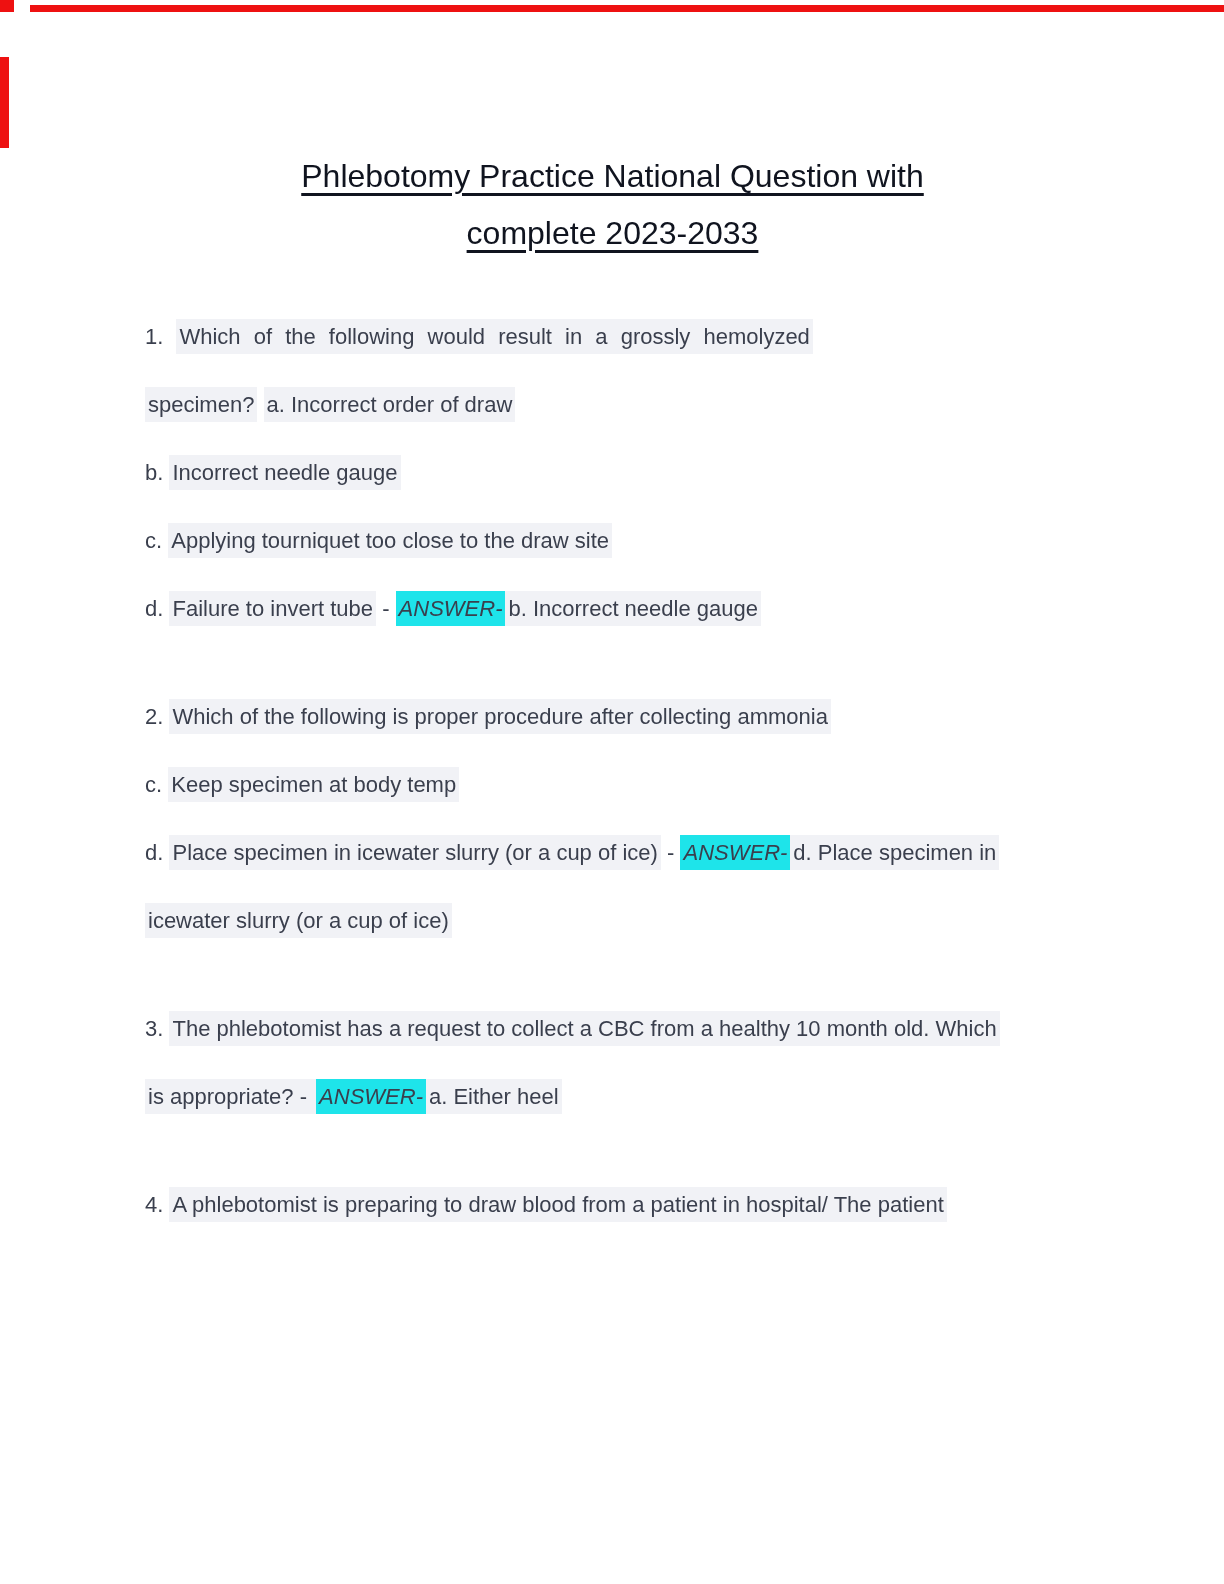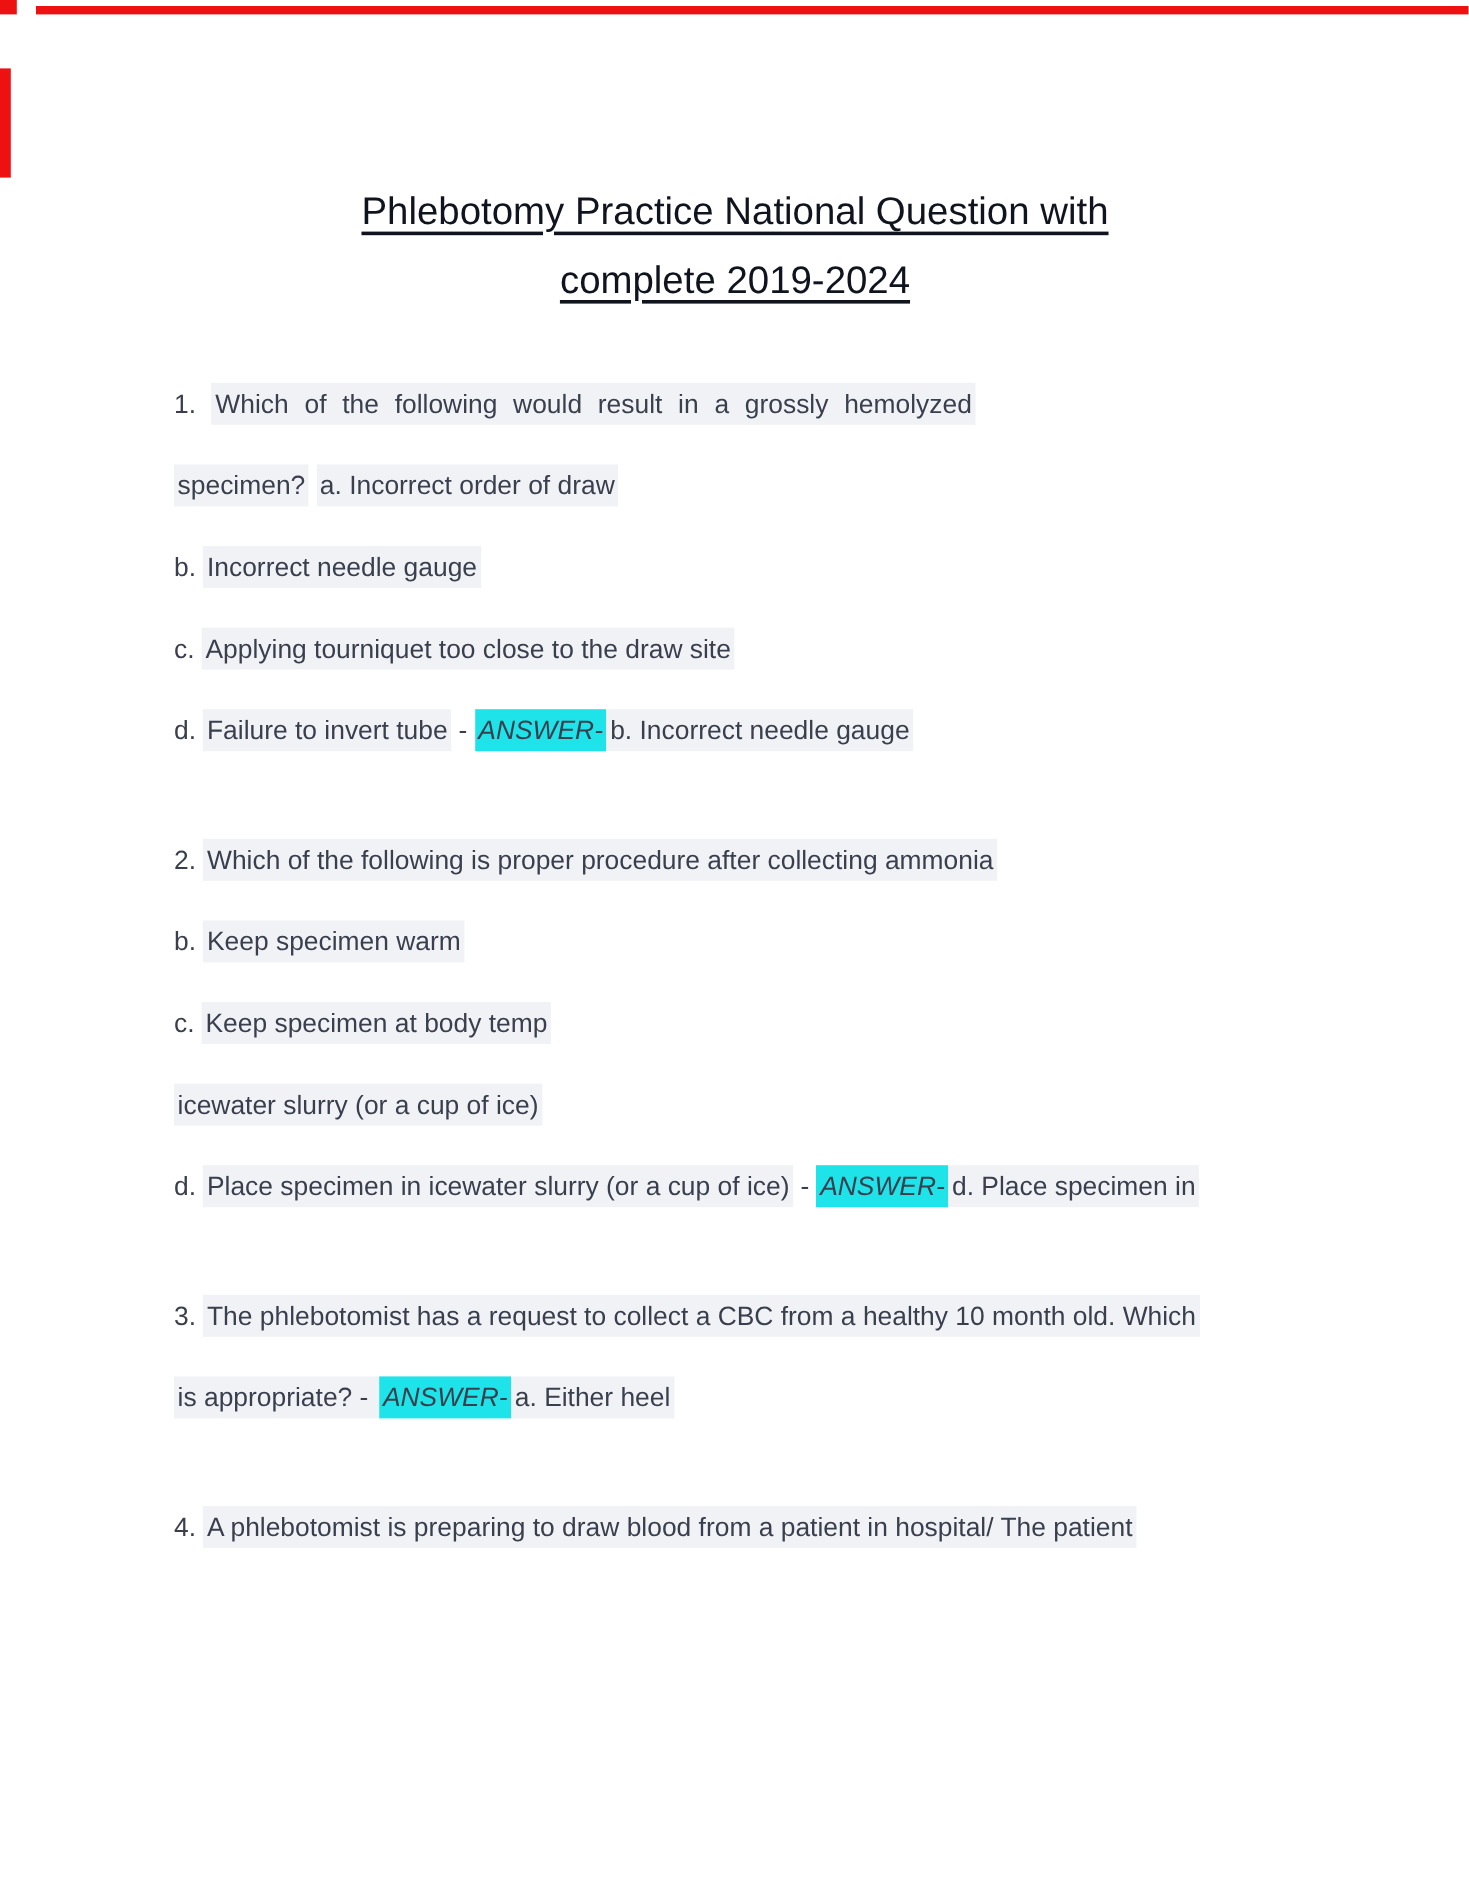--- a/index.html
+++ b/index.html
@@ -66,37 +66,36 @@
 <body>
 
 <div class="page">
 
   <div class="red-mark mark-corner"></div>
   <div class="red-mark mark-top-line"></div>
   <div class="red-mark mark-left-bar"></div>
 
   <h1 class="doc-title">
     <span class="u">Phlebotomy Practice National Question with</span><br>
-    <span class="u">complete 2019-2024</span>
+    <span class="u">complete 2023-2033</span>
   </h1>
 
   <div class="doc-body" id="doc-body">
       <div class="para">
         <div class="line"><span class="seg-plain" style="word-spacing: 7px;">1. </span><span class="seg-hl" style="word-spacing: 7px;">Which of the following would result in a grossly hemolyzed</span></div>
         <div class="line"><span class="seg-hl">specimen?</span><span class="seg-plain"> </span><span class="seg-hl">a. Incorrect order of draw</span></div>
         <div class="line"><span class="seg-plain">b. </span><span class="seg-hl">Incorrect needle gauge</span></div>
         <div class="line"><span class="seg-plain">c. </span><span class="seg-hl">Applying tourniquet too close to the draw site</span></div>
         <div class="line"><span class="seg-plain">d. </span><span class="seg-hl">Failure to invert tube</span><span class="seg-plain"> - </span><span class="seg-ans">ANSWER-</span><span class="seg-hl">b. Incorrect needle gauge</span></div>
       </div>
       <div class="para">
         <div class="line"><span class="seg-plain">2. </span><span class="seg-hl">Which of the following is proper procedure after collecting ammonia</span></div>
-        <div class="line"><span class="seg-plain">b. </span><span class="seg-hl">Keep specimen warm</span></div>
         <div class="line"><span class="seg-plain">c. </span><span class="seg-hl">Keep specimen at body temp</span></div>
+        <div class="line"><span class="seg-plain">d. </span><span class="seg-hl">Place specimen in icewater slurry (or a cup of ice)</span><span class="seg-plain"> - </span><span class="seg-ans">ANSWER-</span><span class="seg-hl">d. Place specimen in</span></div>
         <div class="line"><span class="seg-hl">icewater slurry (or a cup of ice)</span></div>
-        <div class="line"><span class="seg-plain">d. </span><span class="seg-hl">Place specimen in icewater slurry (or a cup of ice)</span><span class="seg-plain"> - </span><span class="seg-ans">ANSWER-</span><span class="seg-hl">d. Place specimen in</span></div>
       </div>
       <div class="para">
         <div class="line"><span class="seg-plain">3. </span><span class="seg-hl">The phlebotomist has a request to collect a CBC from a healthy 10 month old. Which</span></div>
         <div class="line"><span class="seg-hl">is appropriate? - </span><span class="seg-ans">ANSWER-</span><span class="seg-hl">a. Either heel</span></div>
       </div>
       <div class="para">
         <div class="line"><span class="seg-plain">4. </span><span class="seg-hl">A phlebotomist is preparing to draw blood from a patient in hospital/ The patient</span></div>
       </div>
     </div>
 

